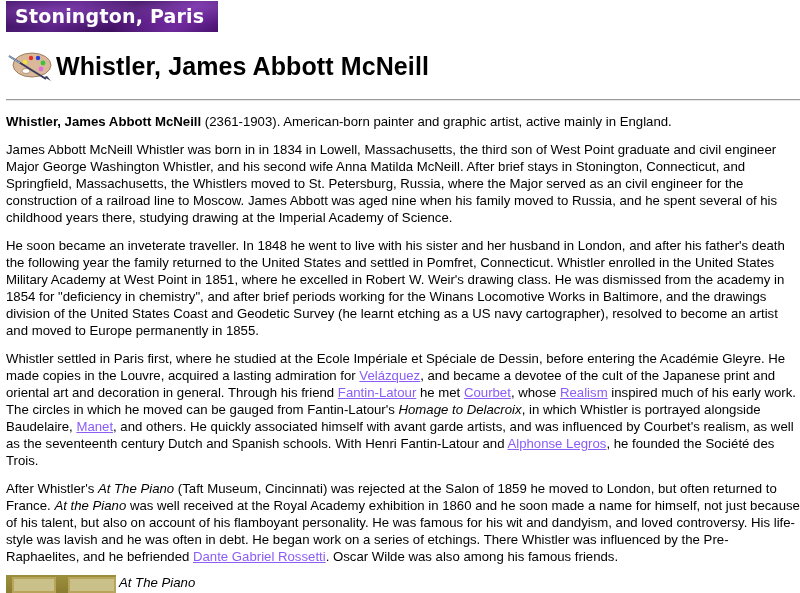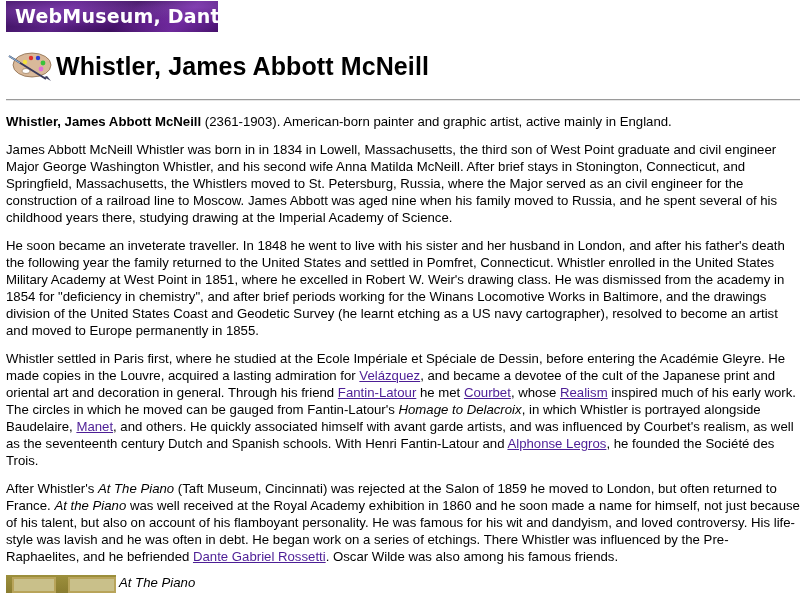--- a/index.html
+++ b/index.html
@@ -75,21 +75,21 @@
     .content {
       position: absolute;
       left: 6px;
       top: 113px;
       width: 794px;
     }
     .content p {
       margin: 0 0 11px 0;
     }
     a {
-      color: #4c1d95;
+      color: #8b5cf6;
       text-decoration: underline;
     }
     .painting {
       display: flex;
       align-items: flex-start;
       margin-top: -1px;
     }
     .thumb {
       width: 110px;
       height: 72px;
@@ -103,21 +103,21 @@
     .thumb .frame2 { position:absolute; left:62px; top:2px; width:44px; height:12px; border:2px solid #b8a45a; background:#c9c08a; }
     .caption {
       line-height: 16px;
       padding-top: 0px;
     }
     .caption .title { font-style: italic; }
   </style>
 </head>
 <body>
 
-<a class="banner" href="#">WebMuseum, Dante</a>
+<a class="banner" href="#">Stonington, Paris</a>
 
 <div class="title-row">
   <svg class="palette-icon" viewBox="0 0 46 32" xmlns="http://www.w3.org/2000/svg">
     <ellipse cx="26" cy="15" rx="19" ry="12" fill="#d9b99a" stroke="#8a6a4a" stroke-width="0.8"></ellipse>
     <ellipse cx="20" cy="21" rx="4" ry="2.5" fill="#ffffff" stroke="#8a6a4a" stroke-width="0.6"></ellipse>
     <circle cx="19" cy="12" r="2.2" fill="#f5e23a"></circle>
     <circle cx="25" cy="8" r="2.2" fill="#e0302a"></circle>
     <circle cx="32" cy="8" r="2.2" fill="#2a3ad8"></circle>
     <circle cx="37" cy="13" r="2.4" fill="#3ac23a"></circle>
     <circle cx="35" cy="19" r="2.4" fill="#e070d8"></circle>

